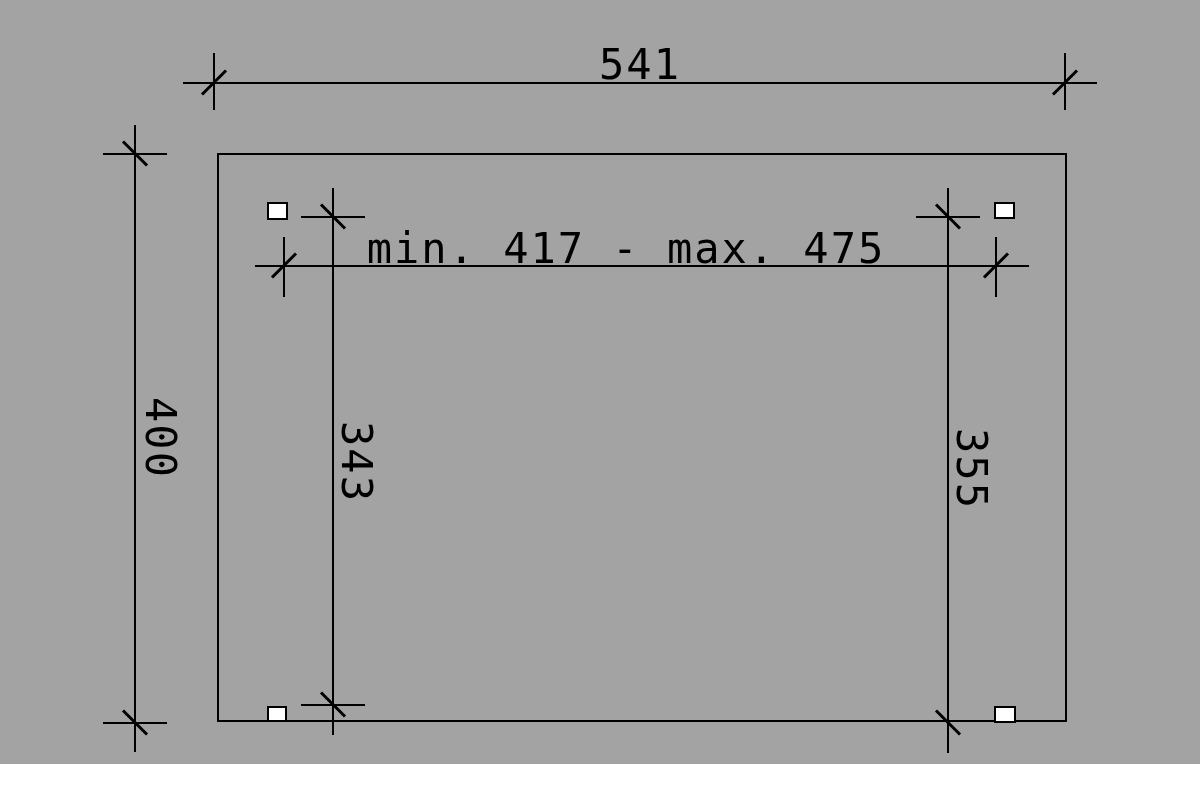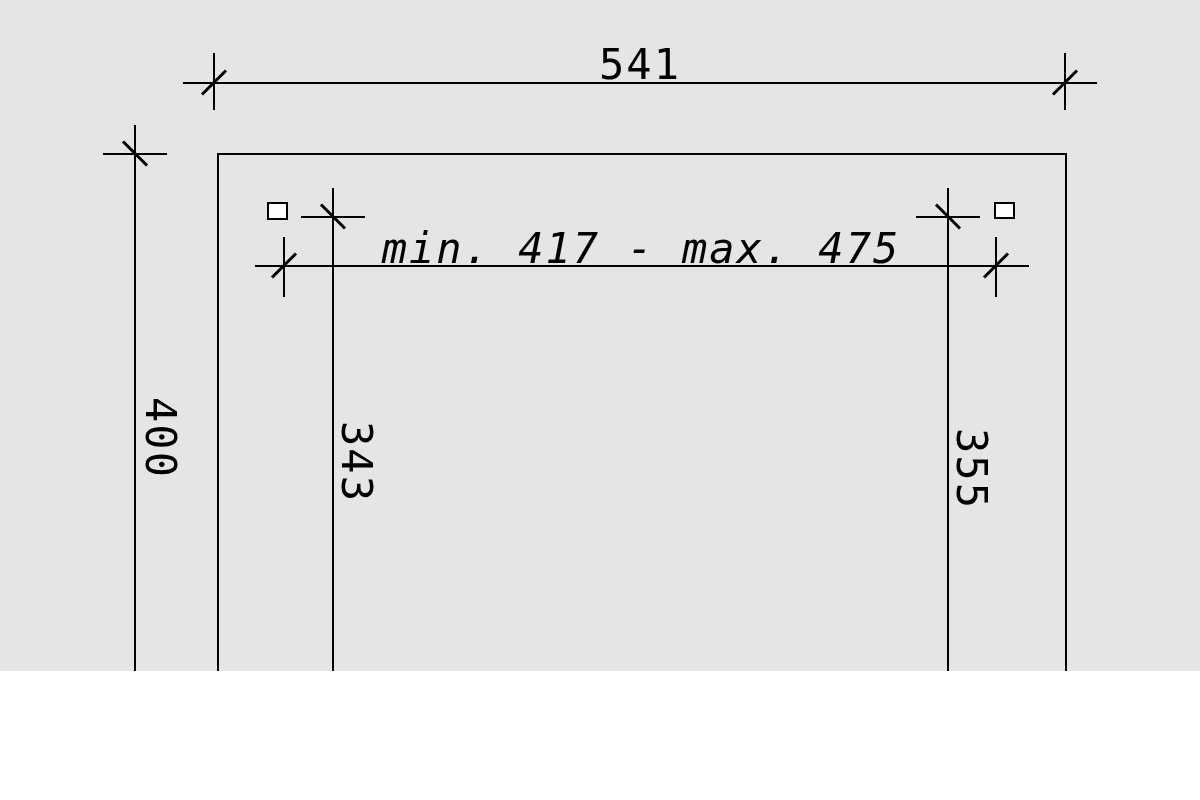--- a/index.html
+++ b/index.html
@@ -3,22 +3,22 @@
 <meta charset="utf-8">
 <style>
   html, body {
     margin: 0;
     padding: 0;
     background: #ffffff;
   }
   .drawing {
     position: relative;
     width: 1200px;
-    height: 671px;
-    background: #e5e5e5;
+    height: 764px;
+    background: #a3a3a3;
     font-family: "DejaVu Sans Mono", "Liberation Mono", monospace;
     color: #000000;
     overflow: hidden;
   }
   .ln {
     position: absolute;
     background: #000000;
   }
   .tick {
     position: absolute;
@@ -78,21 +78,21 @@
   <div class="ln" style="left:103px; top:722px; width:64px; height:2px;"></div>
   <div class="tick bw" style="left:118px; top:152px;"></div>
   <div class="tick bw" style="left:118px; top:721px;"></div>
   <div class="dim-label rot" style="left:160px; top:438px;">400</div>
 
   <div class="ln" style="left:255px; top:265px; width:774px; height:2px;"></div>
   <div class="ln" style="left:283px; top:237px; width:2px; height:60px;"></div>
   <div class="ln" style="left:995px; top:237px; width:2px; height:60px;"></div>
   <div class="tick fw" style="left:267px; top:264px;"></div>
   <div class="tick fw" style="left:979px; top:264px;"></div>
-  <div class="dim-label centered" style="left:291px; top:228px; width:700px;font-style:italic;">min. 417 - max. 475</div>
+  <div class="dim-label centered" style="left:276px; top:228px; width:700px;">min. 417 - max. 475</div>
 
   <div class="ln" style="left:332px; top:188px; width:2px; height:547px;"></div>
   <div class="ln" style="left:301px; top:216px; width:64px; height:2px;"></div>
   <div class="ln" style="left:301px; top:704px; width:64px; height:2px;"></div>
   <div class="tick bw" style="left:316px; top:215px;"></div>
   <div class="tick bw" style="left:316px; top:703px;"></div>
   <div class="dim-label rot" style="left:356px; top:462px;">343</div>
 
   <div class="ln" style="left:947px; top:188px; width:2px; height:565px;"></div>
   <div class="ln" style="left:916px; top:216px; width:64px; height:2px;"></div>

